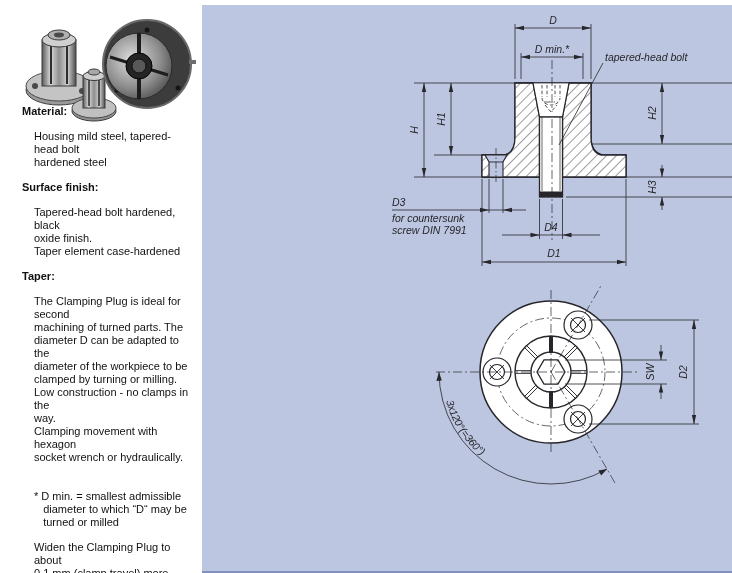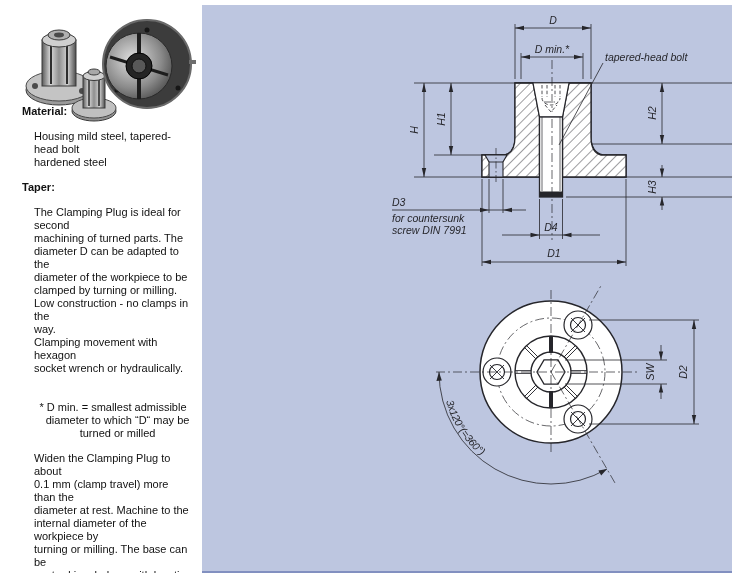--- a/index.html
+++ b/index.html
@@ -5,21 +5,21 @@
   html,body{margin:0;padding:0;background:#fff;}
   #page{position:relative;width:732px;height:573px;background:#fff;overflow:hidden;
         font-family:"Liberation Sans",sans-serif;color:#111;}
   
   #info{position:absolute;left:18px;top:0;width:182px;}
   #photos{position:absolute;left:6px;top:12px;width:190px;height:120px;}
   #text-block{position:absolute;left:4px;top:100px;width:182px;}
   .sec h4{margin:5px 0 0 0;font-size:11px;line-height:13px;font-weight:bold;}
   .sec h4:empty{display:none;}
   .sec p{margin:12px;font-size:11px;line-height:13px;white-space:pre-wrap;}
-  .sec.footnote{margin-top:26px;text-align:center;}
+  .sec.footnote{margin-top:26px;}
   .sec.installation{margin-top:6px;}
   
   #panel{position:absolute;left:202px;top:5px;width:530px;height:566px;
          background:#bdc6e0;border-bottom:2px solid #8290c0;}
   svg text{font-family:"Liberation Sans",sans-serif;font-style:italic;font-size:10.5px;fill:#26262b;}
 </style>
 </head>
 <body>
 <div id="page">
 
@@ -78,20 +78,26 @@
       </g>
     </svg>
   </div>
 
   <div id="info">
     <div id="text-block">
       <div class="sec">
         <h4>Material:</h4>
         <p>Housing mild steel, tapered-head bolt
 hardened steel</p>
+      </div>
+      <div class="sec">
+        <h4>Surface finish:</h4>
+        <p>Tapered-head bolt hardened, black
+oxide finish.
+Taper element case-hardened</p>
       </div>
       <div class="sec">
         <h4>Taper:</h4>
         <p>The Clamping Plug is ideal for second
 machining of turned parts. The
 diameter D can be adapted to the
 diameter of the workpiece to be
 clamped by turning or milling.
 Low construction - no clamps in the
 way.

